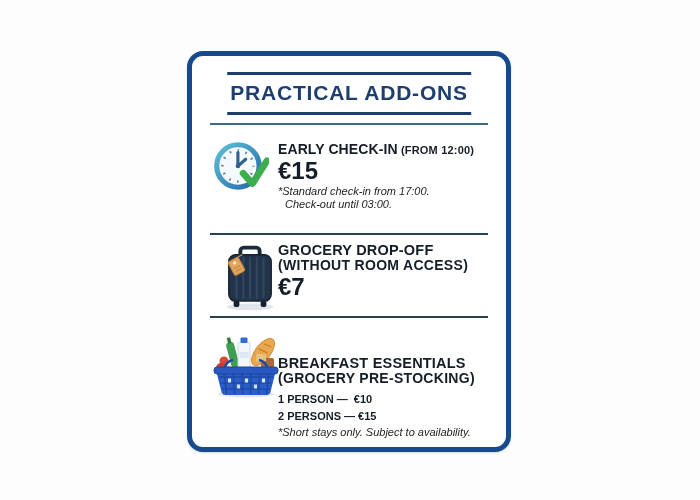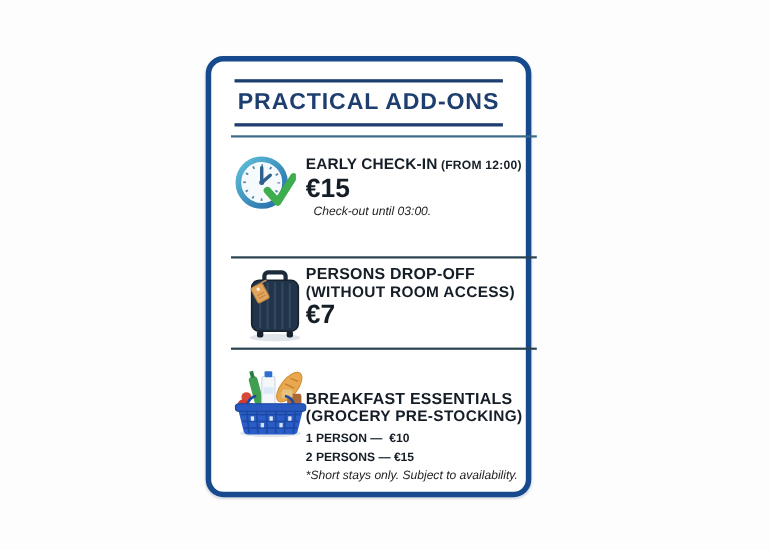--- a/index.html
+++ b/index.html
@@ -1,21 +1,21 @@
 <!DOCTYPE html>
 <html><head>
 <meta charset="utf-8">
 <style>
   html,body{margin:0;padding:0;}
   body{
     width:700px;height:500px;background:#fdfdfd;overflow:hidden;
     font-family:"Liberation Sans",sans-serif;position:relative;
   }
   .card{
-    position:absolute;left:187px;top:51px;width:296px;height:401px;
+    position:absolute;left:187px;top:51px;width:324px;height:401px;
     box-sizing:border-box;background:#ffffff;
     border:5px solid #164a8c;border-radius:16px;
     box-shadow:0 1px 2px rgba(20,50,100,.18);
   }
   .card-title{
     position:absolute;top:16px;left:50%;transform:translateX(-50%);
     color:#1d3e6e;font-size:21px;font-weight:bold;letter-spacing:.8px;
     white-space:nowrap;padding:6px 3px 7px 3px;
     border-top:3px solid #1d3e6e;border-bottom:3px solid #1d3e6e;
   }
@@ -70,20 +70,21 @@
         <line x1="26" y1="28" x2="26" y2="15" stroke="#2f618f" stroke-width="3" stroke-linecap="round"></line>
         <line x1="26" y1="28" x2="33.5" y2="21.5" stroke="#2f618f" stroke-width="3" stroke-linecap="round"></line>
         <circle cx="26" cy="28" r="2.2" fill="#2f618f"></circle>
         <path d="M31 35 L40 45 L54 23" fill="none" stroke="#3dad4d" stroke-width="6.5" stroke-linecap="round" stroke-linejoin="round"></path>
       </svg>
     </div>
     <div class="text-col">
       <div class="mainline"><span>EARLY CHECK-IN</span><span class="detail"> (FROM 12:00)</span></div>
       <div class="price">€15</div>
       <div class="footnote">
+        <div>*Standard check-in from 17:00.</div>
         <div class="fn2">Check-out until 03:00.</div>
       </div>
     </div>
   </div>
 
   <div class="divider d2"></div>
 
   <div class="section sec2">
     <div class="icon suitcase">
       <svg viewBox="0 0 56 70" width="54" height="68">
@@ -100,21 +101,21 @@
         <path d="M20 12 Q14 14 12 19" fill="none" stroke="#b9965f" stroke-width="1.4"></path>
         <g transform="rotate(-28 14 24)">
           <rect x="8" y="16" width="12" height="16" rx="2" fill="#e2a55c" stroke="#c08542" stroke-width="1"></rect>
           <circle cx="14" cy="20" r="1.6" fill="#fdf2e2"></circle>
           <line x1="10.5" y1="25" x2="17.5" y2="25" stroke="#c08542" stroke-width="1"></line>
           <line x1="10.5" y1="28" x2="17.5" y2="28" stroke="#c08542" stroke-width="1"></line>
         </g>
       </svg>
     </div>
     <div class="text-col">
-      <div class="sec-title">PERSONS DROP-OFF</div>
+      <div class="sec-title">GROCERY DROP-OFF</div>
       <div class="sec-sub">(WITHOUT ROOM ACCESS)</div>
       <div class="price">€7</div>
     </div>
   </div>
 
   <div class="divider d3"></div>
 
   <div class="section sec3">
     <div class="icon basket">
       <svg viewBox="0 0 70 66" width="70" height="66">

